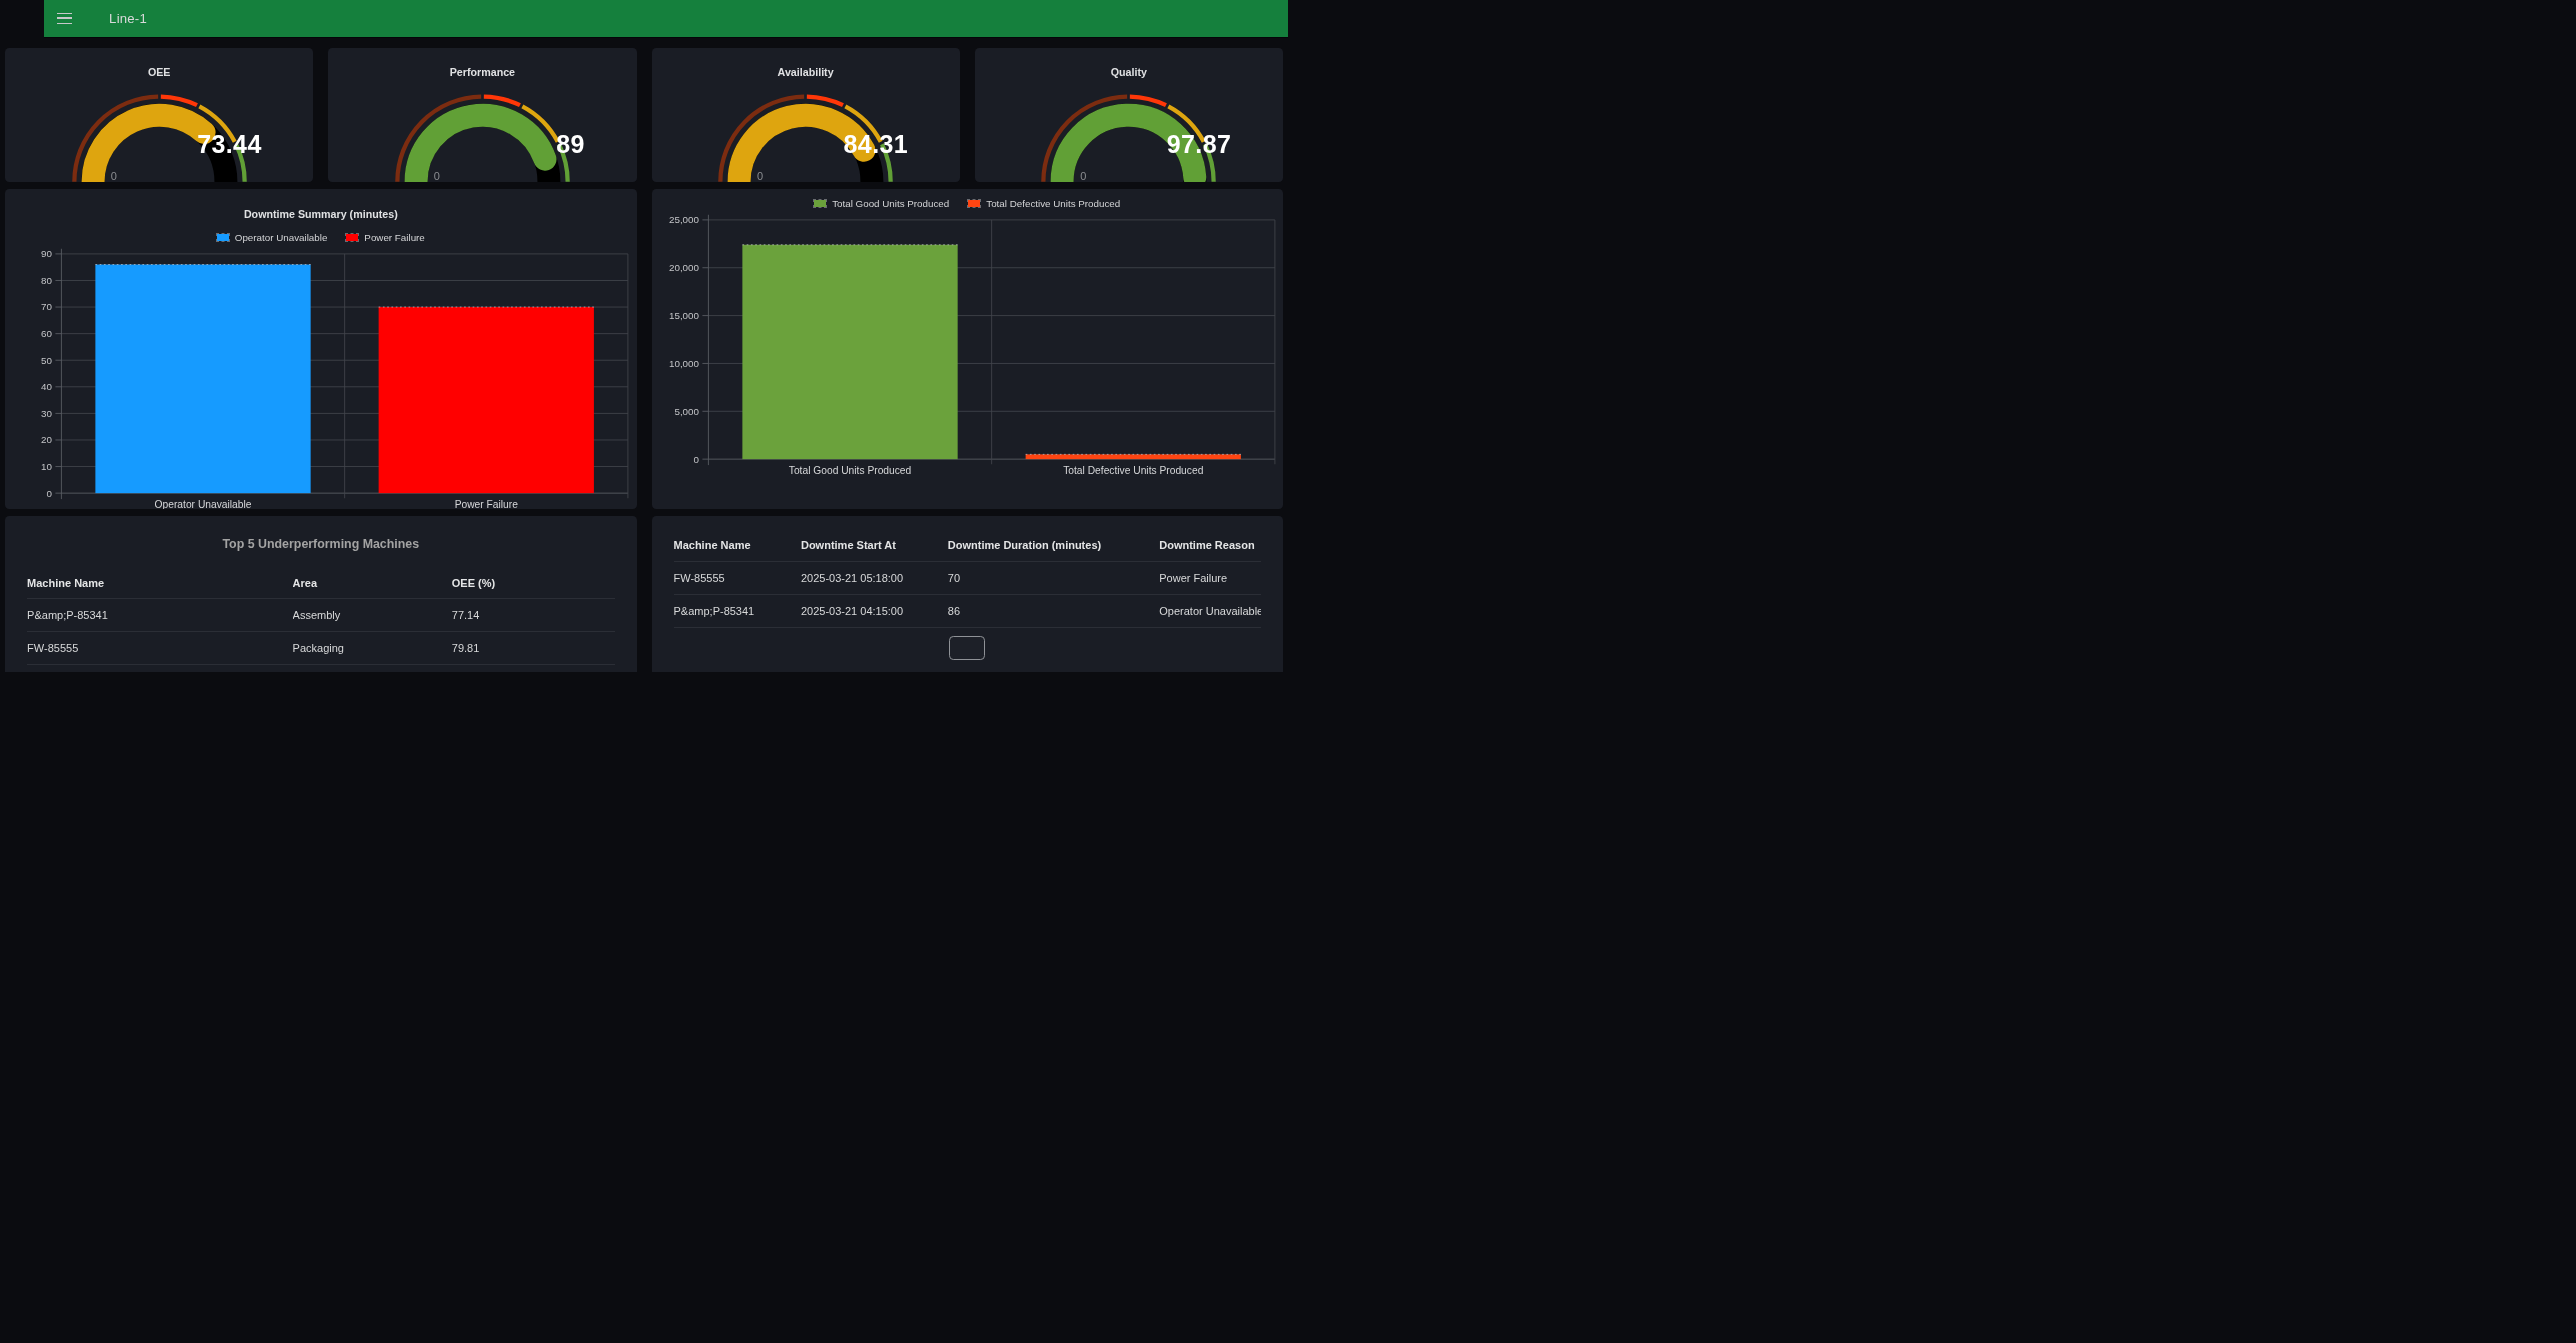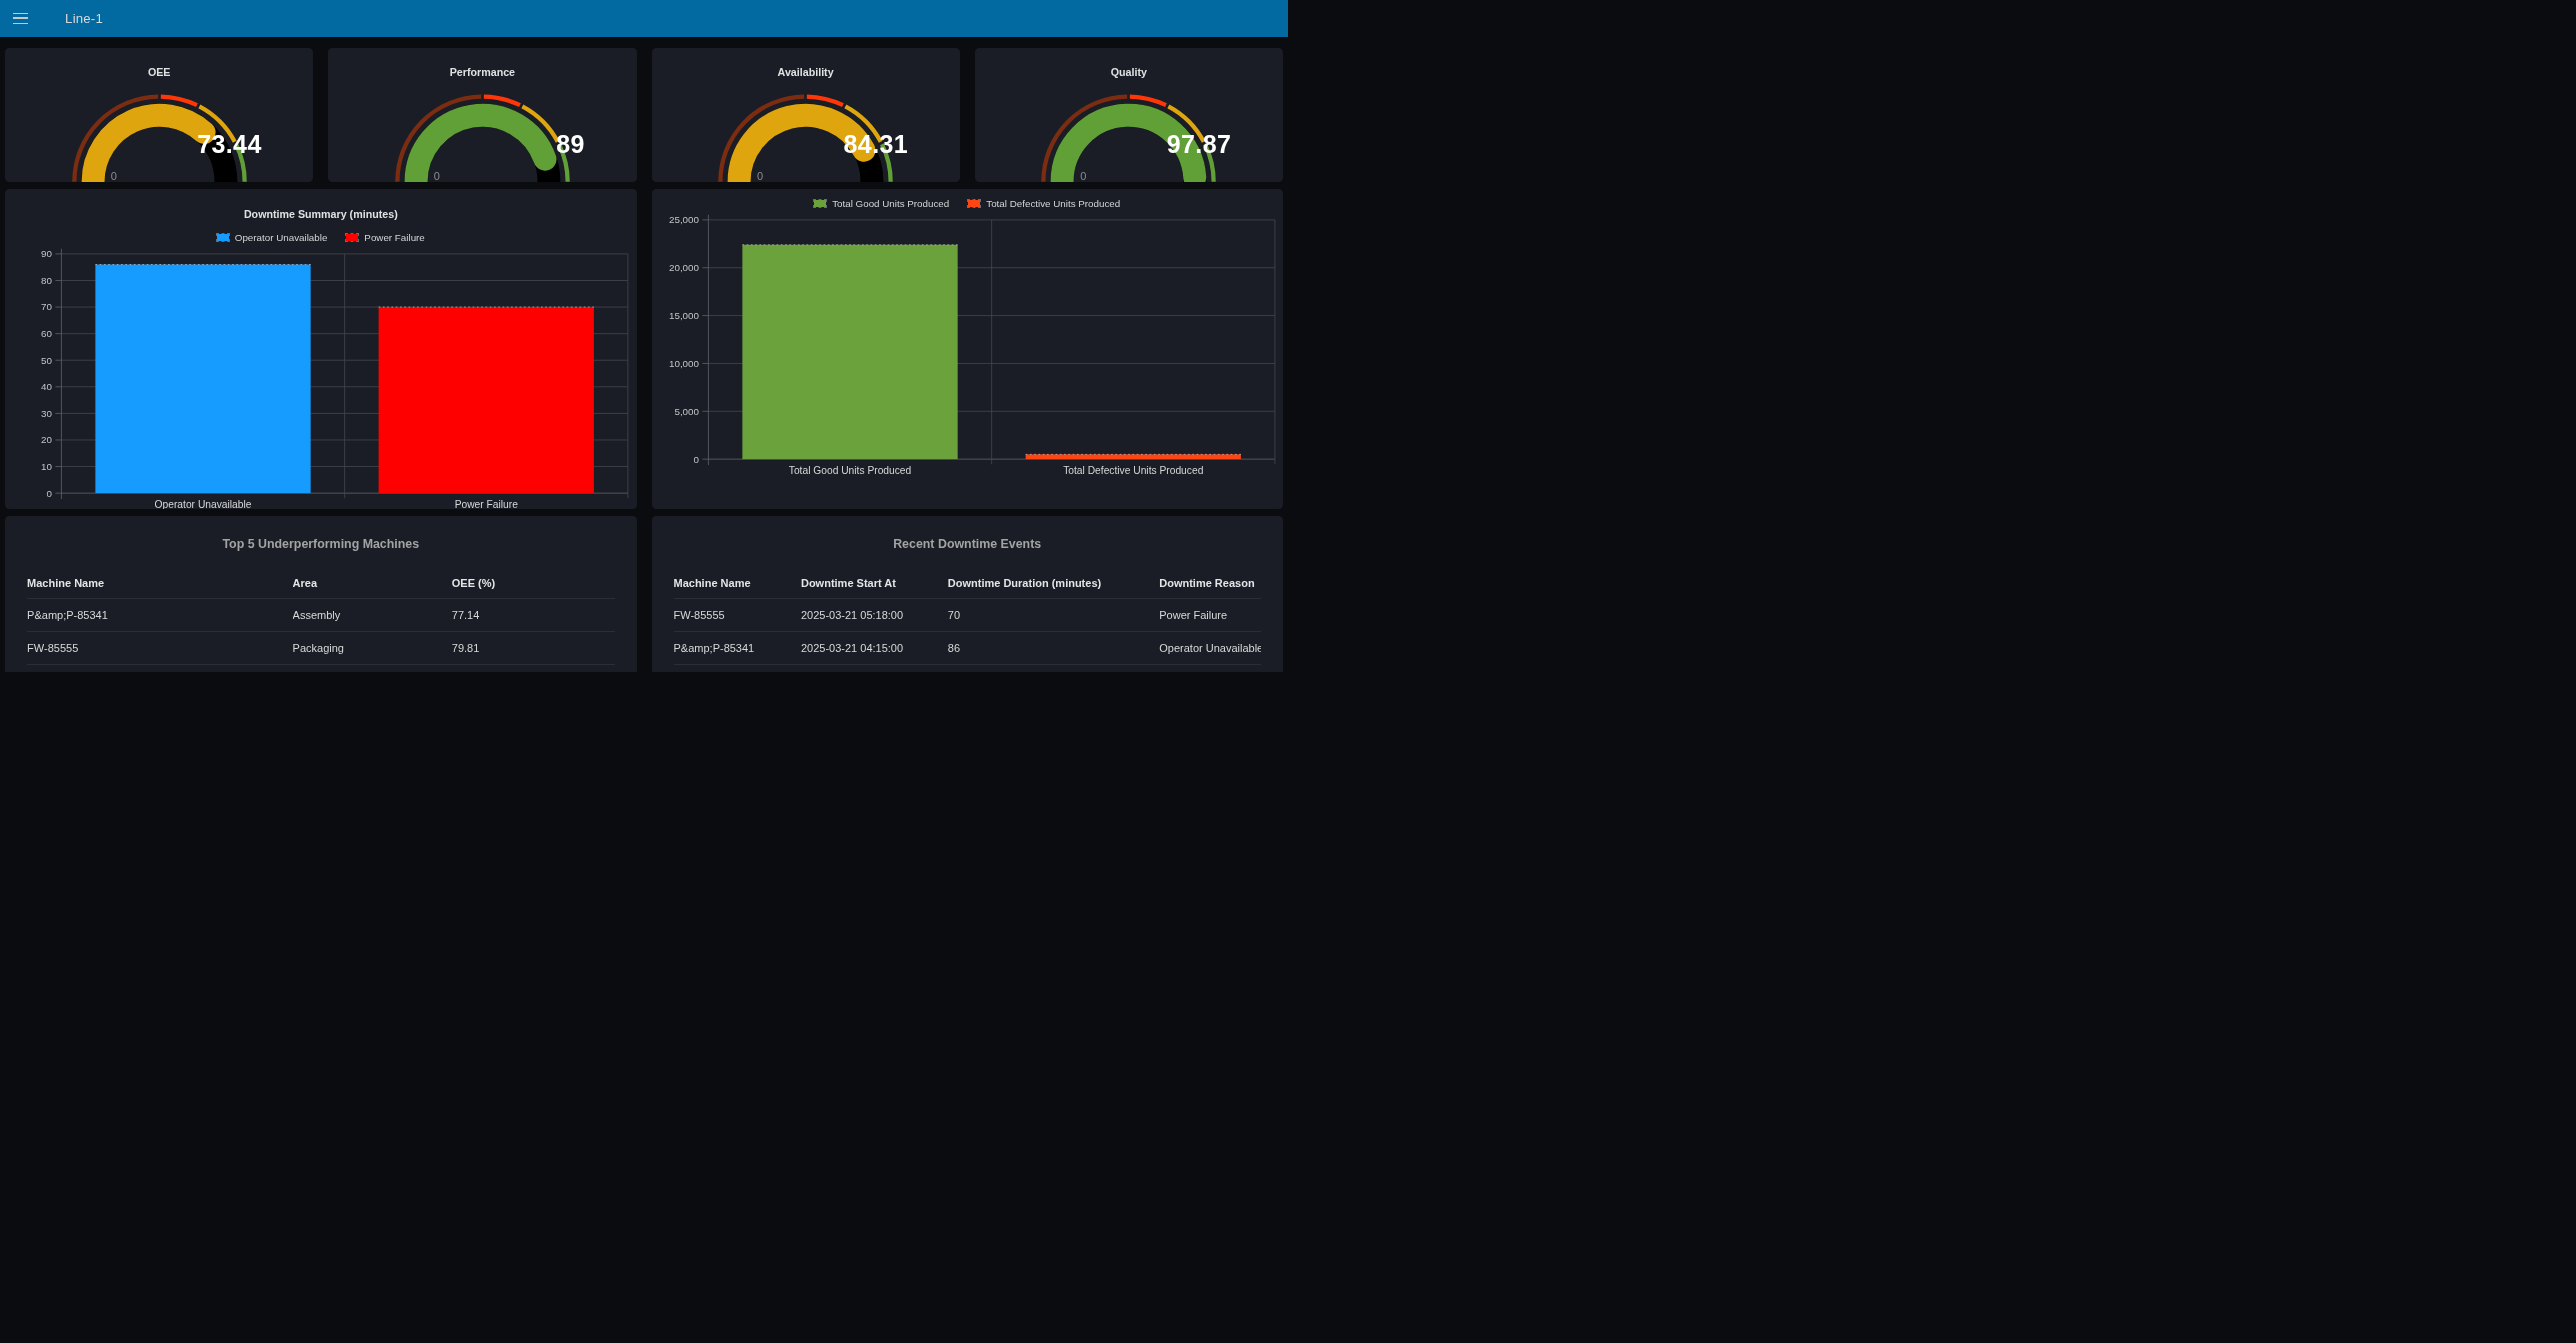--- a/index.html
+++ b/index.html
@@ -2,21 +2,21 @@
 <html style="font-size:13.7px"><head>
 <meta charset="utf-8">
 <title>Line-1</title>
 <style>
   html,body{margin:0;padding:0;background:#0b0c10;}
   body{width:1288px;height:672px;overflow:hidden;font-family:"Liberation Sans",sans-serif;
        -webkit-font-smoothing:antialiased;}
   *{box-sizing:border-box;}
 
   
-  .app-header{height:38px;background:#0369a1;display:flex;align-items:center;border-bottom:0.9px solid #050609;}
+  .app-header{height:38px;background:#15803d;display:flex;align-items:center;border-bottom:0.9px solid #050609;margin-left:44px;}
   .menu-btn{width:31px;height:31px;margin-left:5.1px;background:none;border:none;display:flex;
             align-items:center;justify-content:center;cursor:pointer;padding:0;}
   .hamburger{width:15.4px;height:11px;border-top:1.7px solid #c7c8ca;border-bottom:1.7px solid #c7c8ca;position:relative;}
   .hamburger::before{content:"";position:absolute;left:0;right:0;top:3px;height:1.7px;background:#c7c8ca;}
   .header-title{color:#d8d9da;font-size:13.2px;margin-left:29px;letter-spacing:0.2px;}
 
   
   .main{padding:10.3px 5.1px 0;display:flex;flex-direction:column;gap:6.8px;}
   .row{display:grid;gap:15px;}
   .row-gauges{grid-template-columns:repeat(4,1fr);height:134px;}
@@ -267,21 +267,20 @@
             <div class="t-cell">FW-85555</div>
             <div class="t-cell">Packaging</div>
             <div class="t-cell">79.81</div>
           </div>
           <div class="pagination">
             <button class="page-btn"></button>
           </div>
         </div>
     </section>
     <section class="panel">
-      <h2 class="table-title">Recent Downtime Events</h2>
       <div class="tbl cols-4">
           <div class="t-row t-head">
             <div class="t-cell">Machine Name</div>
             <div class="t-cell">Downtime Start At</div>
             <div class="t-cell">Downtime Duration (minutes)</div>
             <div class="t-cell">Downtime Reason<span class="sort-arrow">↑</span></div>
           </div>
           <div class="t-row">
             <div class="t-cell">FW-85555</div>
             <div class="t-cell">2025-03-21 05:18:00</div>

